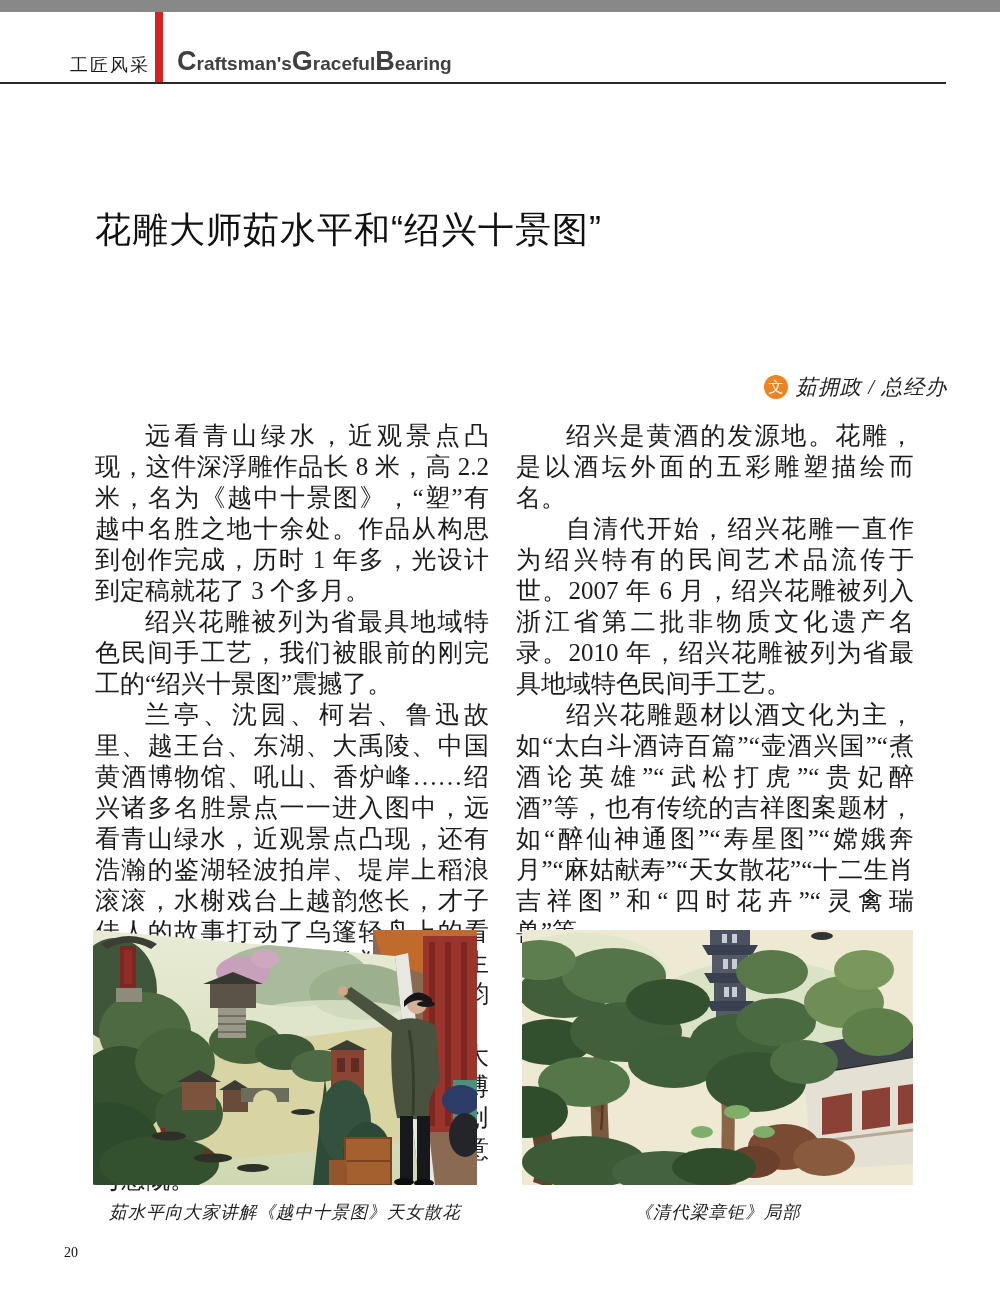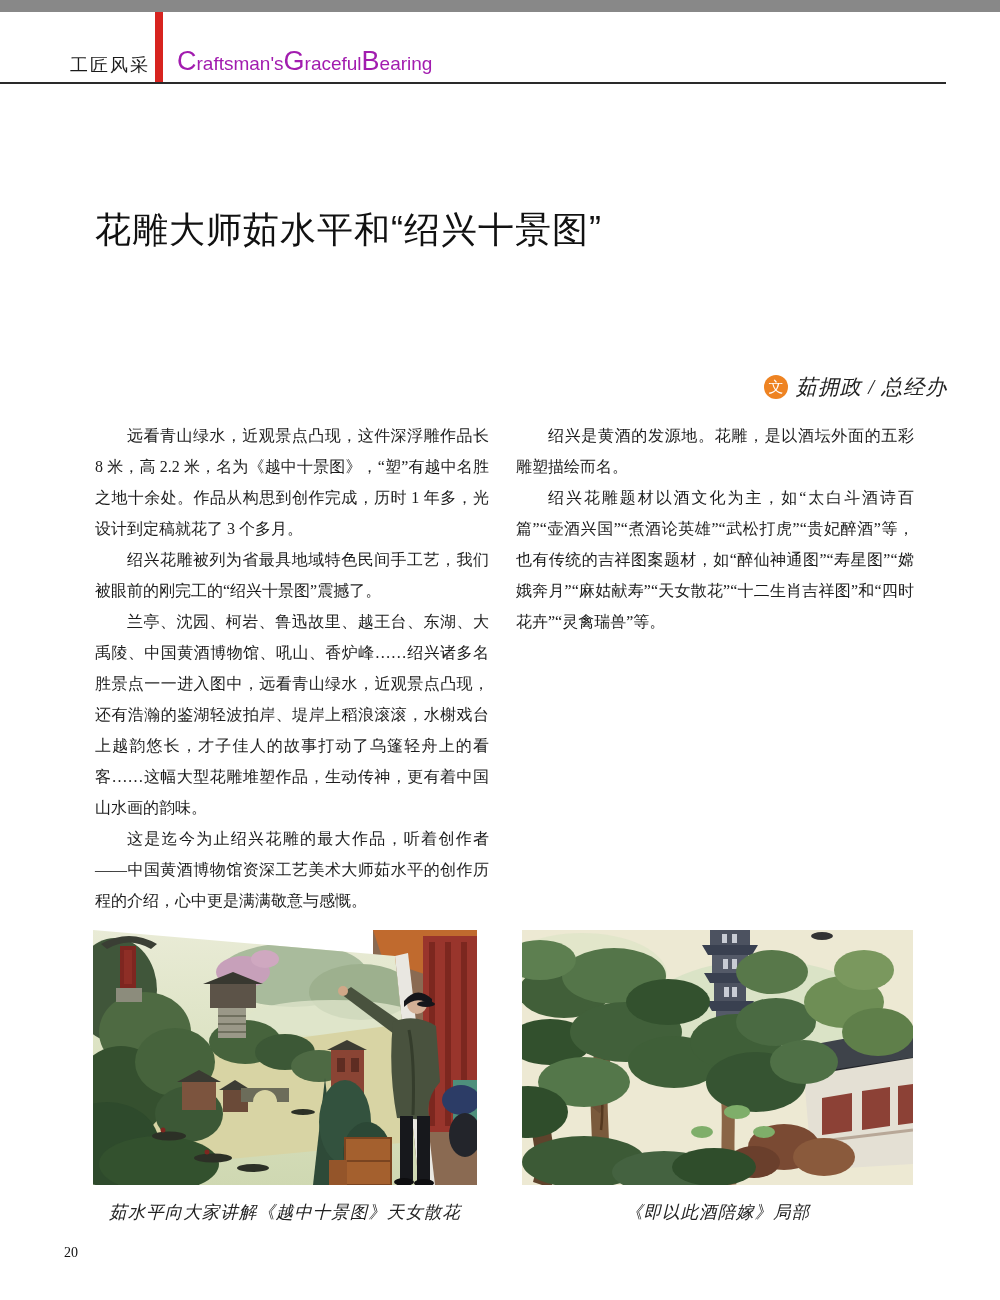--- a/index.html
+++ b/index.html
@@ -24,21 +24,21 @@
     font-family:"Liberation Sans","DejaVu Sans",sans-serif;
     font-size:18px;letter-spacing:2px;color:#1a1a1a;
   }
   .red-bar{
     position:absolute;left:155px;top:0;width:8px;height:71px;
     background:var(--accent);
   }
   .kicker-en{
     position:absolute;left:177px;top:34px;
     font-family:"Liberation Sans","DejaVu Sans",sans-serif;
-    color:#a21caf;white-space:nowrap;
+    color:#404040;white-space:nowrap;font-weight:bold;
   }
   .kicker-en .cap{font-size:27px;}
   .kicker-en .low{font-size:19px;}
   .header-rule{
     position:absolute;left:0;top:70px;width:946px;height:2px;
     background:#2a2a2a;
   }
   
   .article-title{
     position:absolute;left:95px;top:170px;width:860px;
@@ -61,21 +61,21 @@
     font-size:21px;font-style:italic;color:#222;letter-spacing:1px;
     white-space:nowrap;
   }
   
   .col{position:absolute;top:408px;}
   .col-left{left:95px;width:394px;}
   .col-right{left:516px;width:398px;}
   .col p{
     margin:0;
     text-indent:2em;
-    font-size:16px;line-height:31px;
+    font-size:25px;line-height:31px;
     text-align:justify;
     color:var(--ink);
   }
   
   .figure{position:absolute;top:918px;}
   .figure-left{left:93px;width:384px;height:255px;}
   .figure-right{left:522px;width:391px;height:255px;}
   .figure svg{display:block;width:100%;height:100%;}
   .caption{
     position:absolute;top:1188px;
@@ -108,20 +108,21 @@
   </div>
 
   <div class="col col-left">
     <p>远看青山绿水，近观景点凸现，这件深浮雕作品长 8 米，高 2.2 米，名为《越中十景图》，“塑”有越中名胜之地十余处。作品从构思到创作完成，历时 1 年多，光设计到定稿就花了 3 个多月。</p>
     <p>绍兴花雕被列为省最具地域特色民间手工艺，我们被眼前的刚完工的“绍兴十景图”震撼了。</p>
     <p>兰亭、沈园、柯岩、鲁迅故里、越王台、东湖、大禹陵、中国黄酒博物馆、吼山、香炉峰……绍兴诸多名胜景点一一进入图中，远看青山绿水，近观景点凸现，还有浩瀚的鉴湖轻波拍岸、堤岸上稻浪滚滚，水榭戏台上越韵悠长，才子佳人的故事打动了乌篷轻舟上的看客……这幅大型花雕堆塑作品，生动传神，更有着中国山水画的韵味。</p>
     <p>这是迄今为止绍兴花雕的最大作品，听着创作者——中国黄酒博物馆资深工艺美术大师茹水平的创作历程的介绍，心中更是满满敬意与感慨。</p>
   </div>
   <div class="col col-right">
     <p>绍兴是黄酒的发源地。花雕，是以酒坛外面的五彩雕塑描绘而名。</p>
+    <p>自清代开始，绍兴花雕一直作为绍兴特有的民间艺术品流传于世。2007 年 6 月，绍兴花雕被列入浙江省第二批非物质文化遗产名录。2010 年，绍兴花雕被列为省最具地域特色民间手工艺。</p>
     <p>绍兴花雕题材以酒文化为主，如“太白斗酒诗百篇”“壶酒兴国”“煮酒论英雄”“武松打虎”“贵妃醉酒”等，也有传统的吉祥图案题材，如“醉仙神通图”“寿星图”“嫦娥奔月”“麻姑献寿”“天女散花”“十二生肖吉祥图”和“四时花卉”“灵禽瑞兽”等。</p>
   </div>
 
   <div class="figure figure-left">
     <svg viewBox="0 0 384 255" preserveAspectRatio="none">
       <defs>
         <clipPath id="panelClip">
             <polygon points="0,0 302,26 326,255 0,255"></polygon>
           </clipPath>
         <linearGradient id="reliefSky" x1="0" y1="0" x2="0" y2="1">
@@ -286,17 +287,17 @@
       <ellipse cx="62" cy="232" rx="62" ry="26" fill="#3c5a36"></ellipse>
       <ellipse cx="142" cy="242" rx="52" ry="21" fill="#446240"></ellipse>
       <ellipse cx="192" cy="237" rx="42" ry="19" fill="#2f4d2b"></ellipse>
       <ellipse cx="215" cy="182" rx="13" ry="7" fill="#7fae6a"></ellipse>
       <ellipse cx="180" cy="202" rx="11" ry="6" fill="#7fae6a"></ellipse>
       <ellipse cx="242" cy="202" rx="11" ry="6" fill="#7fae6a"></ellipse>
     </svg>
   </div>
 
   <div class="caption caption-left">茹水平向大家讲解《越中十景图》天女散花</div>
-  <div class="caption caption-right">《即以此酒陪嫁》局部</div>
+  <div class="caption caption-right">《清代梁章钜》局部</div>
 
   <div class="page-number">20</div>
 
 </div>
 
 </body></html>

